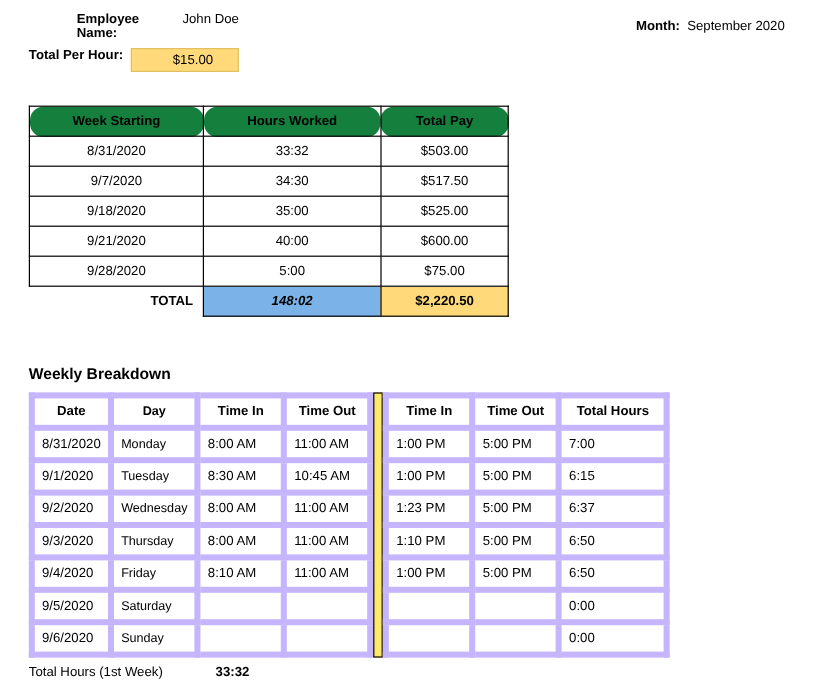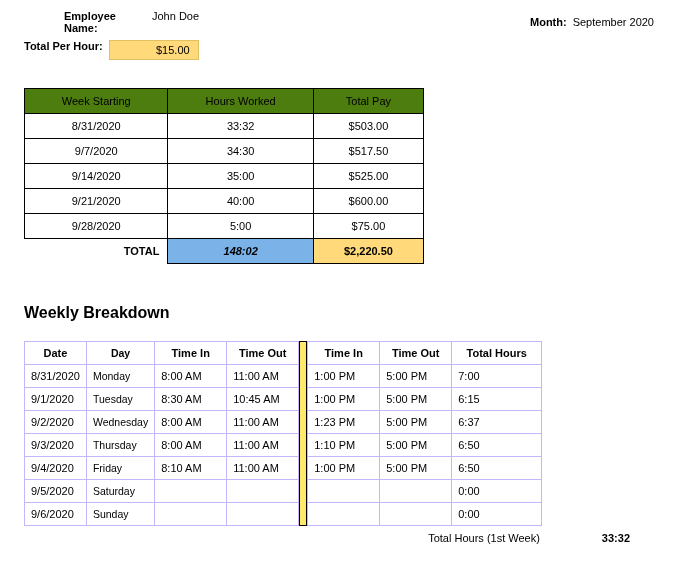--- a/index.html
+++ b/index.html
@@ -16,50 +16,51 @@
     justify-content: space-between;
     align-items: center;
     margin-bottom: 6px;
   }
   .label-strong { font-weight: bold; }
   .header-left { display: flex; gap: 18px; }
   .header-left .lbl { width: 110px; font-weight: bold; padding-left: 40px; }
   .header-right { display: flex; align-items: flex-start; gap: 6px; }
   .val-rate {
     background: #ffd97a;
-    padding: 3px 8px;
+    padding: 3px 20px;
     min-width: 90px;
     text-align: right;
     border: 1px solid #e0c060;
   }
   .summary-table {
     border-collapse: collapse;
     margin-top: 28px;
     width: 400px;
   }
   .summary-table th, .summary-table td {
     border: 1px solid #000;
     padding: 6px 8px;
     text-align: center;
     font-size: 11px;
   }
   .summary-table th {
-    background: #4d7c0f;
-    font-weight: normal;
+    background: #15803d;
+    font-weight: bold;
+    border-radius: 11px;
   }
   .summary-total-row .c1 { text-align: right; font-weight: bold; border: none; }
   .summary-total-row .c2 { background: #7bb3e8; font-weight: bold; font-style: italic; }
   .summary-total-row .c3 { background: #ffd97a; font-weight: bold; }
 
-  .section-title { font-weight: bold; font-size: 16px; margin-top: 40px; margin-bottom: 19px; }
+  .section-title { font-weight: bold; font-size: 13px; margin-top: 40px; margin-bottom: 8px; }
 
   .breakdown-wrap { display: flex; align-items: stretch; }
   .breakdown-table { border-collapse: collapse; flex: none; }
   .breakdown-table th, .breakdown-table td {
-    border: 1px solid #c4b5fd;
+    border: 5px solid #c4b5fd;
     padding: 5px 6px;
     font-size: 11px;
     white-space: nowrap;
   }
   .breakdown-table th { font-weight: bold; }
   .tbl-a th:nth-child(1), .tbl-a td:nth-child(1) { width: 58px; }
   .tbl-a th:nth-child(2), .tbl-a td:nth-child(2) { width: 60px; font-size:10.5px; }
   .tbl-a th:nth-child(3), .tbl-a td:nth-child(3) { width: 72px; }
   .tbl-a th:nth-child(4), .tbl-a td:nth-child(4) { width: 72px; }
   .tbl-b th:nth-child(1), .tbl-b td:nth-child(1) { width: 72px; }
@@ -67,22 +68,21 @@
   .tbl-b th:nth-child(3), .tbl-b td:nth-child(3) { width: 90px; }
   .divider {
     width: 8px;
     background: #ffe96b;
     border: 1px solid #000;
     border-left: 1px solid #000;
     border-right: 1px solid #000;
   }
   .footer-row {
     display: flex;
-    justify-content: flex-end;
-    gap: 62px;
+    gap: 44px;
     margin-top: 6px;
     font-size: 11px;
     padding-right: 24px;
   }
   .footer-row .ftotal { font-weight: bold; }
 </style>
 </head>
 <body>
 
 <div class="header-row">
@@ -115,21 +115,21 @@
         <td>8/31/2020</td>
         <td>33:32</td>
         <td>$503.00</td>
       </tr>
       <tr>
         <td>9/7/2020</td>
         <td>34:30</td>
         <td>$517.50</td>
       </tr>
       <tr>
-        <td>9/14/2020</td>
+        <td>9/18/2020</td>
         <td>35:00</td>
         <td>$525.00</td>
       </tr>
       <tr>
         <td>9/21/2020</td>
         <td>40:00</td>
         <td>$600.00</td>
       </tr>
       <tr>
         <td>9/28/2020</td>

